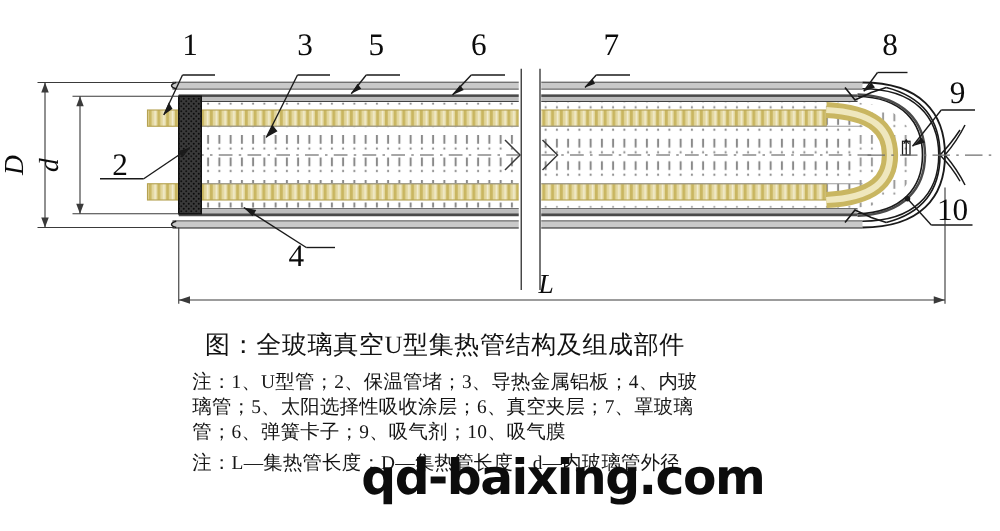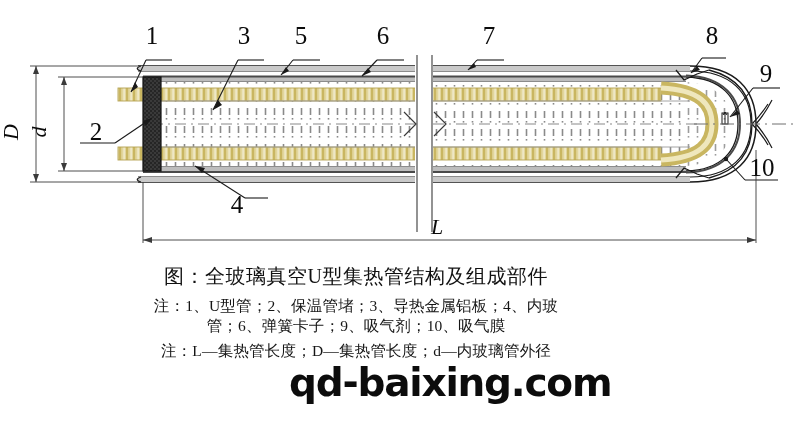--- a/index.html
+++ b/index.html
@@ -34,21 +34,21 @@
     font-family: "Liberation Serif", "DejaVu Serif", serif;
     font-size: 20px;
     color: #111111;
     letter-spacing: 0.5px;
     line-height: 28px;
     white-space: nowrap;
   }
   .notes {
     margin-top: 6px;
     display: inline-block;
-    text-align: center;
+    text-align: left;
     font-family: "Liberation Serif", "DejaVu Serif", serif;
     font-size: 15.5px;
     color: #151515;
     line-height: 20px;
     letter-spacing: 0.2px;
   }
   .notes-line {
     white-space: nowrap;
   }
   .notes-gap {
@@ -292,20 +292,21 @@
 
     <text class="dim-label" x="18" y="132" text-anchor="middle" transform="rotate(-90 18 132)">D</text>
     <text class="dim-label" x="46" y="132" text-anchor="middle" transform="rotate(-90 46 132)">d</text>
     <text class="dim-label" x="437" y="234" text-anchor="middle">L</text>
   </svg>
 
   <div class="caption-block">
     <div class="fig-title">图：全玻璃真空U型集热管结构及组成部件</div>
     <div class="notes">
       <div class="notes-line">注：1、U型管；2、保温管堵；3、导热金属铝板；4、内玻</div>
+      <div class="notes-line">璃管；5、太阳选择性吸收涂层；6、真空夹层；7、罩玻璃</div>
       <div class="notes-line">管；6、弹簧卡子；9、吸气剂；10、吸气膜</div>
       <div class="notes-gap"></div>
       <div class="notes-line">注：L—集热管长度；D—集热管长度；d—内玻璃管外径</div>
     </div>
   </div>
 
   <div class="watermark">qd-baixing.com</div>
 
 </div>
 

